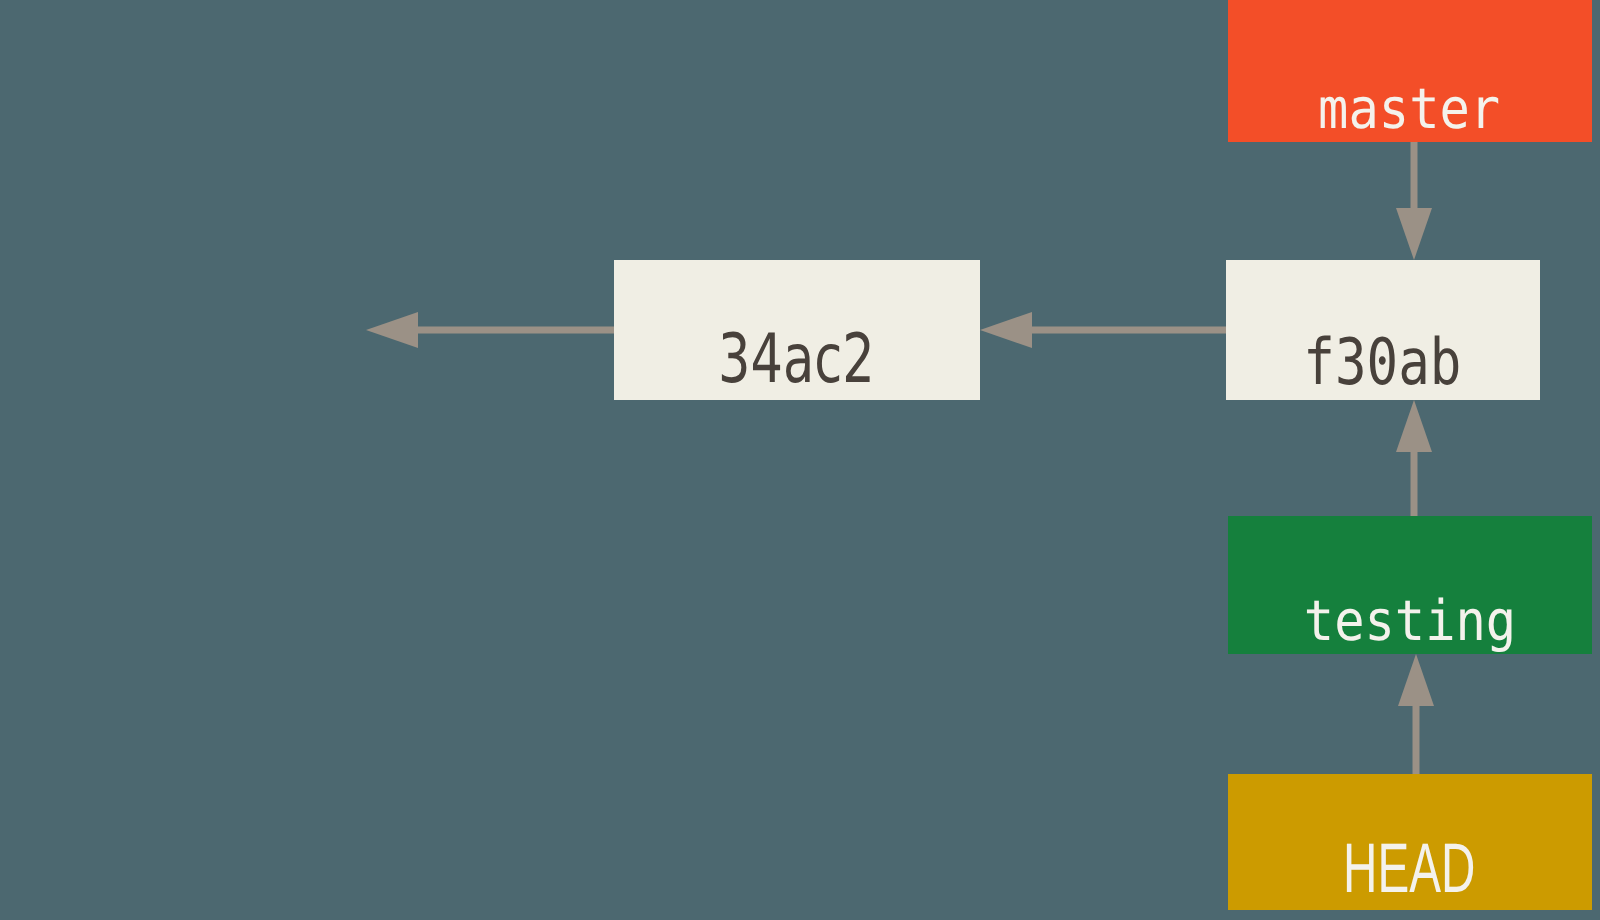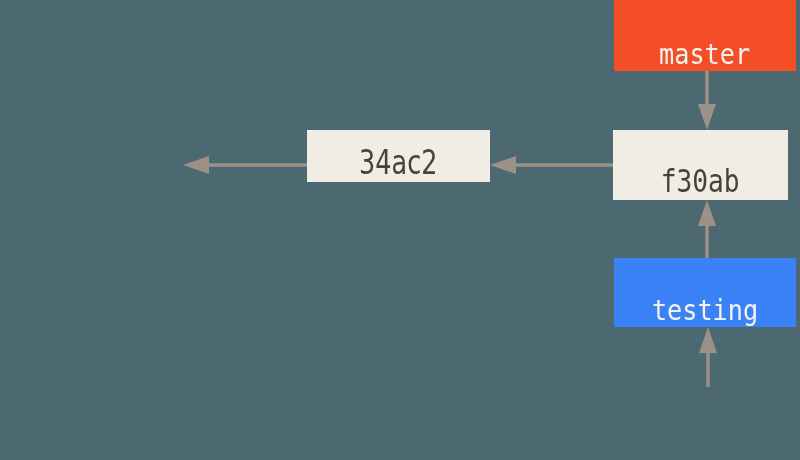--- a/index.html
+++ b/index.html
@@ -104,30 +104,33 @@
       <line class="arrow-line" x1="707" y1="258" x2="707" y2="225" stroke="#9b9186"></line>
       <polygon class="arrow-head" points="707,200 698,226 716,226" fill="#9b9186"></polygon>
     </g>
     <g>
       <line class="arrow-line" x1="708" y1="387" x2="708" y2="352" stroke="#9b9186"></line>
       <polygon class="arrow-head" points="708,327 699,353 717,353" fill="#9b9186"></polygon>
     </g>
   </svg>
 
 
-  <div class="box commit-box" style="left: 307px; top: 130px; width: 183px; height: 52px; background: rgb(240, 238, 228);">
+  <div class="box commit-box" style="left: 307px; top: 130px; width: 183px; height: 70px; background: rgb(240, 238, 228);">
     <span class="hash-sans">34ac2</span>
   </div>
 
-  <div class="box commit-box" style="left: 613px; top: 130px; width: 175px; height: 70px; background: rgb(240, 238, 228);">
+  <div class="box commit-box" style="left: 613px; top: 130px; width: 157px; height: 70px; background: rgb(240, 238, 228);">
     <span class="hash-mono">f30ab</span>
   </div>
 
   <div class="box branch-box" style="left: 614px; top: 0px; width: 182px; height: 71px; background: rgb(243, 78, 40);">
     <span class="branch-label-text">master</span>
   </div>
 
-  <div class="box branch-box" style="left: 614px; top: 258px; width: 182px; height: 69px; background: #3b82f6;">
+  <div class="box branch-box" style="left: 614px; top: 258px; width: 182px; height: 69px; background: #15803d;">
     <span class="branch-label-text">testing</span>
   </div>
 
+  <div class="box head-box" style="left: 614px; top: 387px; width: 182px; height: 68px; background: rgb(204, 155, 0);">
+    <span class="head-label-text">HEAD</span>
+  </div>
 
 </div>
 
 </body></html>

